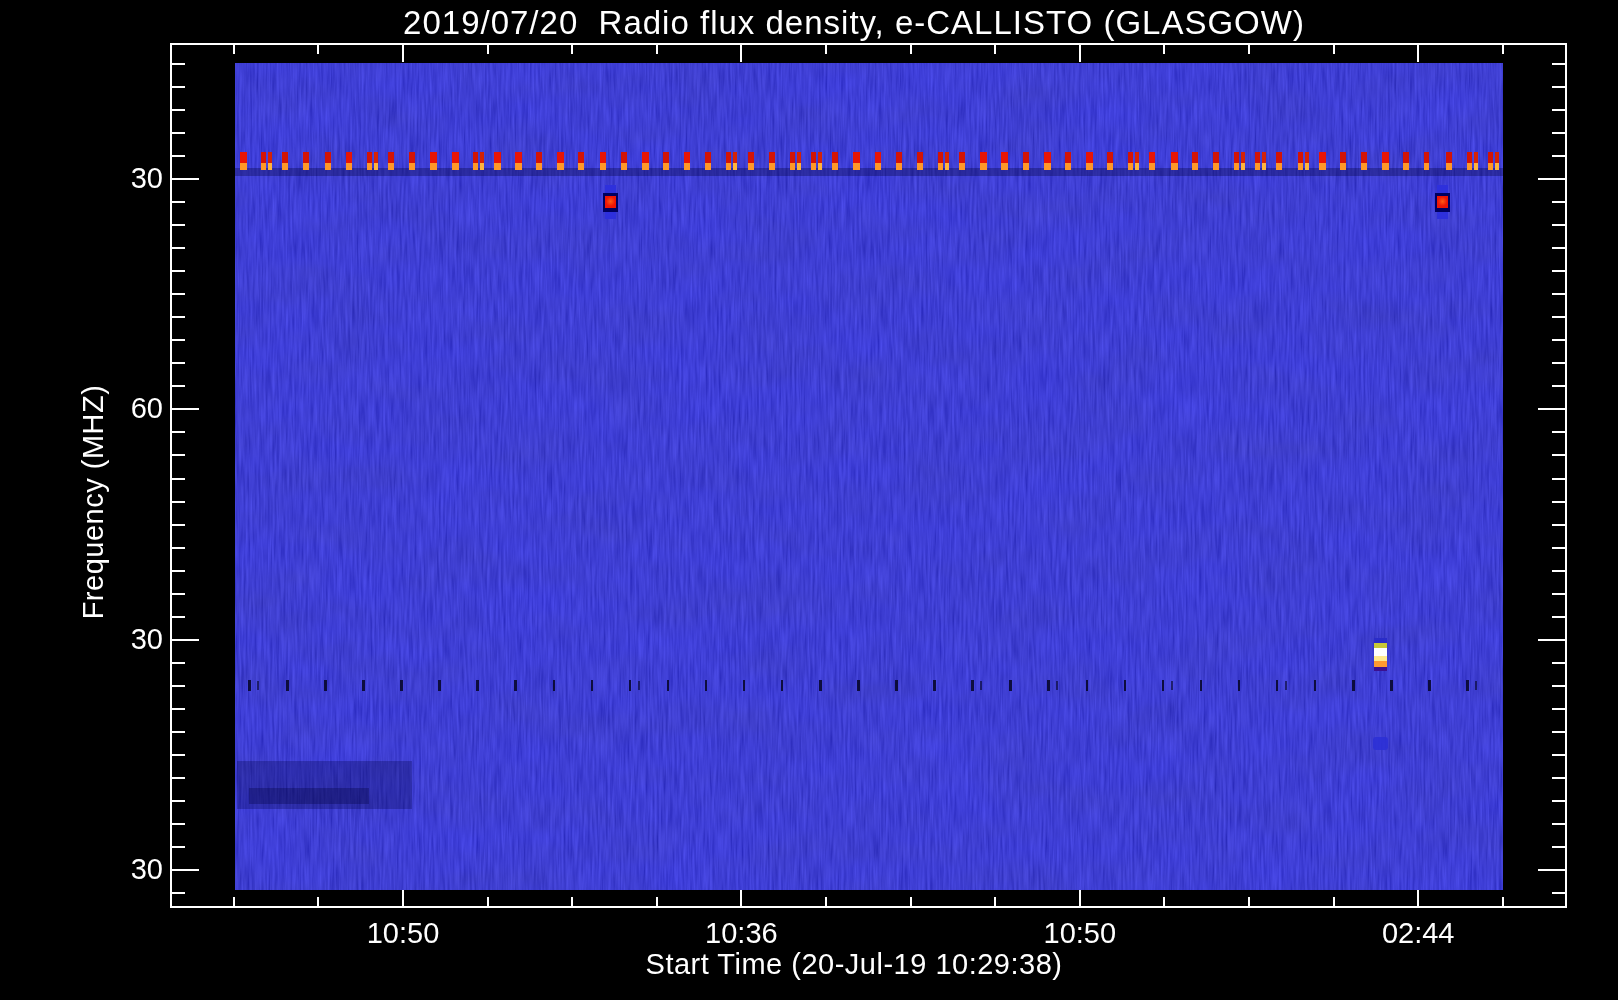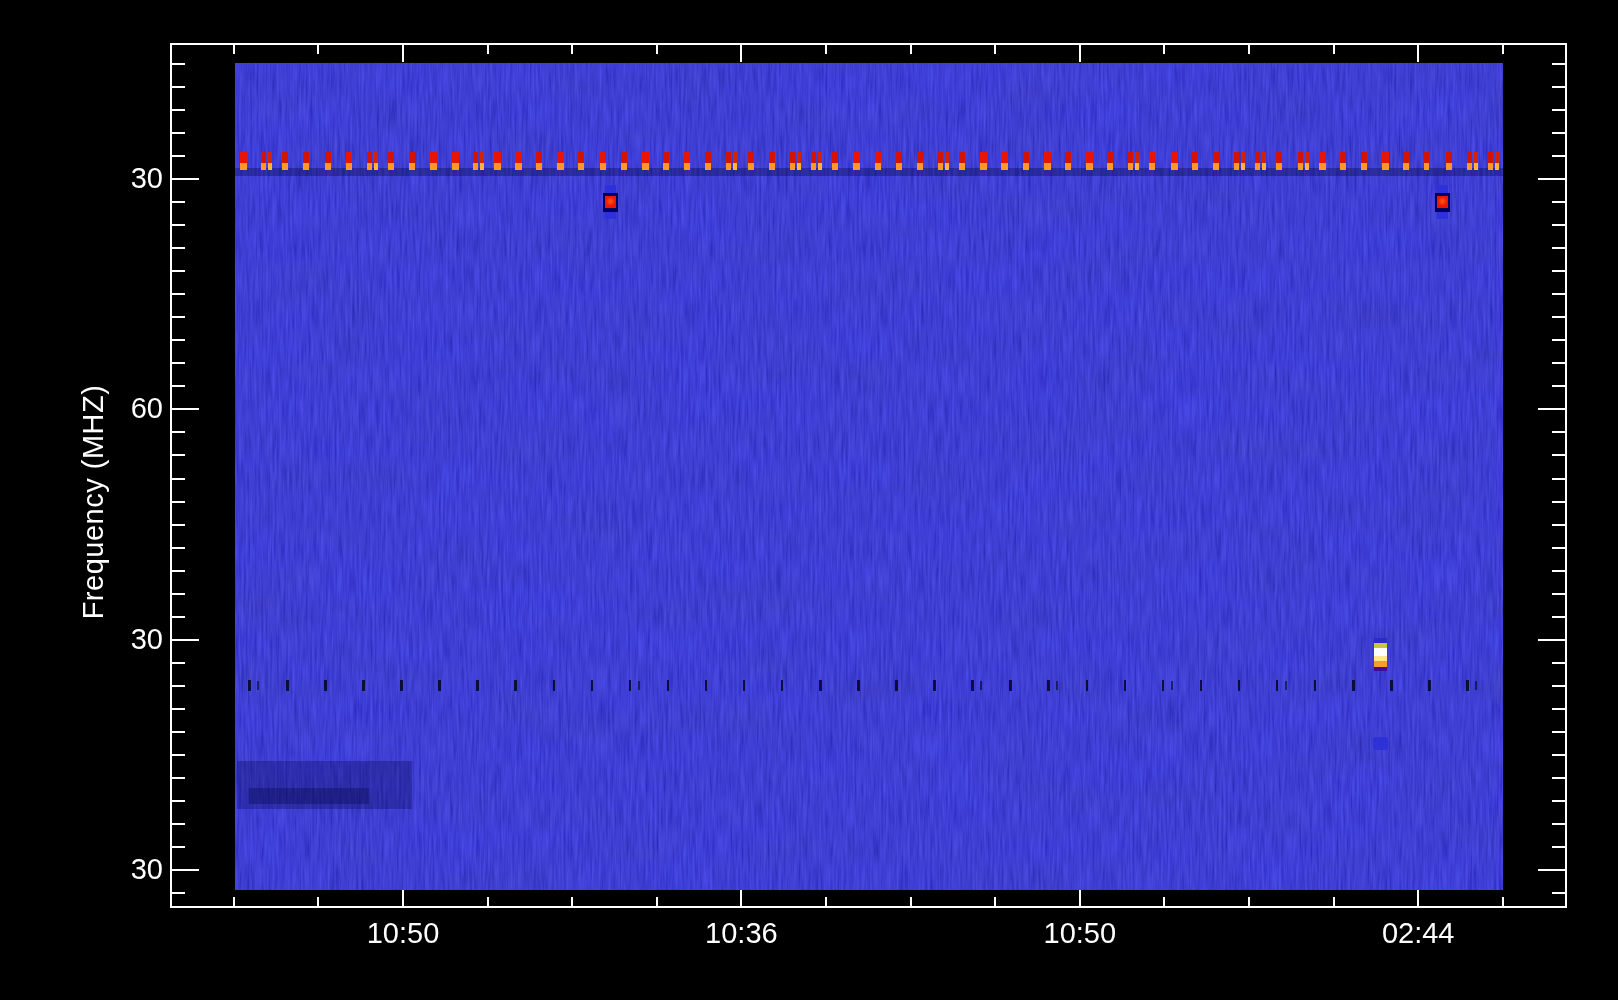--- a/index.html
+++ b/index.html
@@ -19,20 +19,21 @@
   #features div{position:absolute;}
   .tick{position:absolute;background:#fff;}
   .xlab{position:absolute;text-align:center;font-size:29px;color:#fff;}
   .ylab{position:absolute;text-align:right;font-size:29px;color:#fff;}
 </style>
 </head>
 <body>
 
 <div id="root">
 
+  <div class="chart-title">2019/07/20  Radio flux density, e-CALLISTO (GLASGOW)</div>
 
   <div class="spec">
     <svg width="1268" height="827" viewBox="0 0 1268 827">
       <defs>
         <filter id="nz1" x="0" y="0" width="100%" height="100%">
           <feTurbulence type="fractalNoise" baseFrequency="0.45 0.03" numOctaves="2" seed="13"></feTurbulence>
           <feColorMatrix type="matrix" values="0.10 0 0 0 0.01  0.10 0 0 0 0.01  0.55 0 0 0 0.42  0 0 0 0 1"></feColorMatrix>
         </filter>
         <filter id="nz2" x="0" y="0" width="100%" height="100%">
           <feTurbulence type="fractalNoise" baseFrequency="0.012 0.025" numOctaves="3" seed="7"></feTurbulence>
@@ -363,13 +364,14 @@
       <div class="tick" style="left: 1538px; top: 869.2px; width: 27px; height: 2px;"></div>
       <div class="tick" style="left: 172px; top: 892.24px; width: 13px; height: 2px;"></div>
       <div class="tick" style="left: 1552px; top: 892.24px; width: 13px; height: 2px;"></div>
       <div class="ylab" style="position: absolute; left: 73px; top: 162px; width: 90px;">30</div>
       <div class="ylab" style="position: absolute; left: 73px; top: 392.4px; width: 90px;">60</div>
       <div class="ylab" style="position: absolute; left: 73px; top: 622.8px; width: 90px;">30</div>
       <div class="ylab" style="position: absolute; left: 73px; top: 853.2px; width: 90px;">30</div>
     </div>
 
   <div class="y-axis-title">Frequency (MHZ)</div>
+  <div class="x-axis-title">Start Time (20-Jul-19 10:29:38)</div>
 </div>
 
 </body></html>

